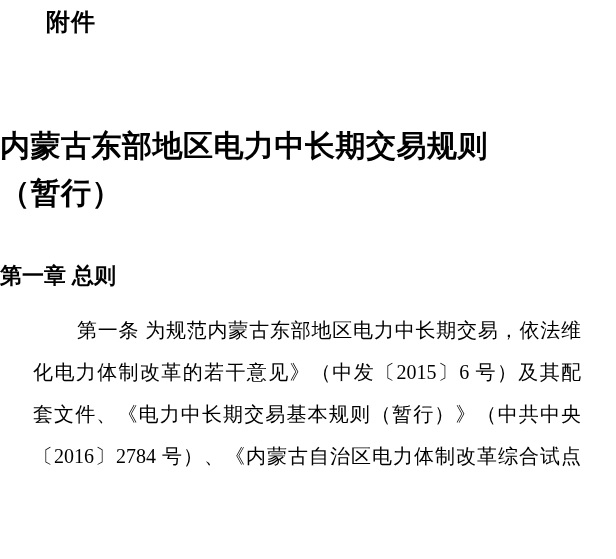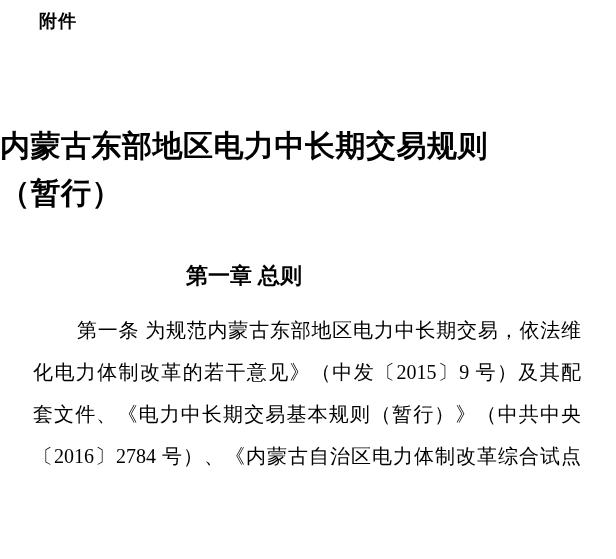--- a/index.html
+++ b/index.html
@@ -10,46 +10,45 @@
   .page {
     position: relative;
     width: 616px;
     height: 559px;
     background: #ffffff;
     overflow: hidden;
     color: #000000;
   }
   .attachment {
     position: absolute;
-    left: 39px;
+    left: 46px;
     top: 8px;
     font-family: "Liberation Sans", sans-serif;
     font-weight: 700;
-    font-size: 18px;
+    font-size: 24px;
     line-height: 27px;
     letter-spacing: 1px;
   }
   .doc-title {
     position: absolute;
     left: 0;
     top: 122px;
     width: 616px;
     text-align: left;
     font-family: "Liberation Sans", sans-serif;
     font-weight: 700;
     font-size: 30px;
     line-height: 47px;
     letter-spacing: 0.5px;
   }
   .chapter-heading {
     position: absolute;
     left: 0;
     top: 261px;
     width: 488px;
-    text-align: center;
     font-family: "Liberation Sans", sans-serif;
     font-weight: 700;
     font-size: 22px;
     line-height: 30px;
   }
   .paragraph {
     position: absolute;
     left: 33px;
     top: 309px;
     width: 548px;
@@ -81,18 +80,18 @@
 
   <div class="doc-title">
     <div>内蒙古东部地区电力中长期交易规则</div>
     <div>（暂行）</div>
   </div>
 
   <div class="chapter-heading">第一章 总则</div>
 
   <div class="paragraph">
     <div class="para-line first"><span class="article-lead">第一条</span> <span>为规范内蒙古东部地区电力中长期交易，依法维</span></div>
-    <div class="para-line">化电力体制改革的若干意见》（中发〔2015〕9 号）及其配</div>
+    <div class="para-line">化电力体制改革的若干意见》（中发〔2015〕6 号）及其配</div>
     <div class="para-line">套文件、《电力中长期交易基本规则（暂行）》（中共中央</div>
     <div class="para-line">〔2016〕2784 号）、《内蒙古自治区电力体制改革综合试点</div>
   </div>
 
 </div>
 
 </body></html>

